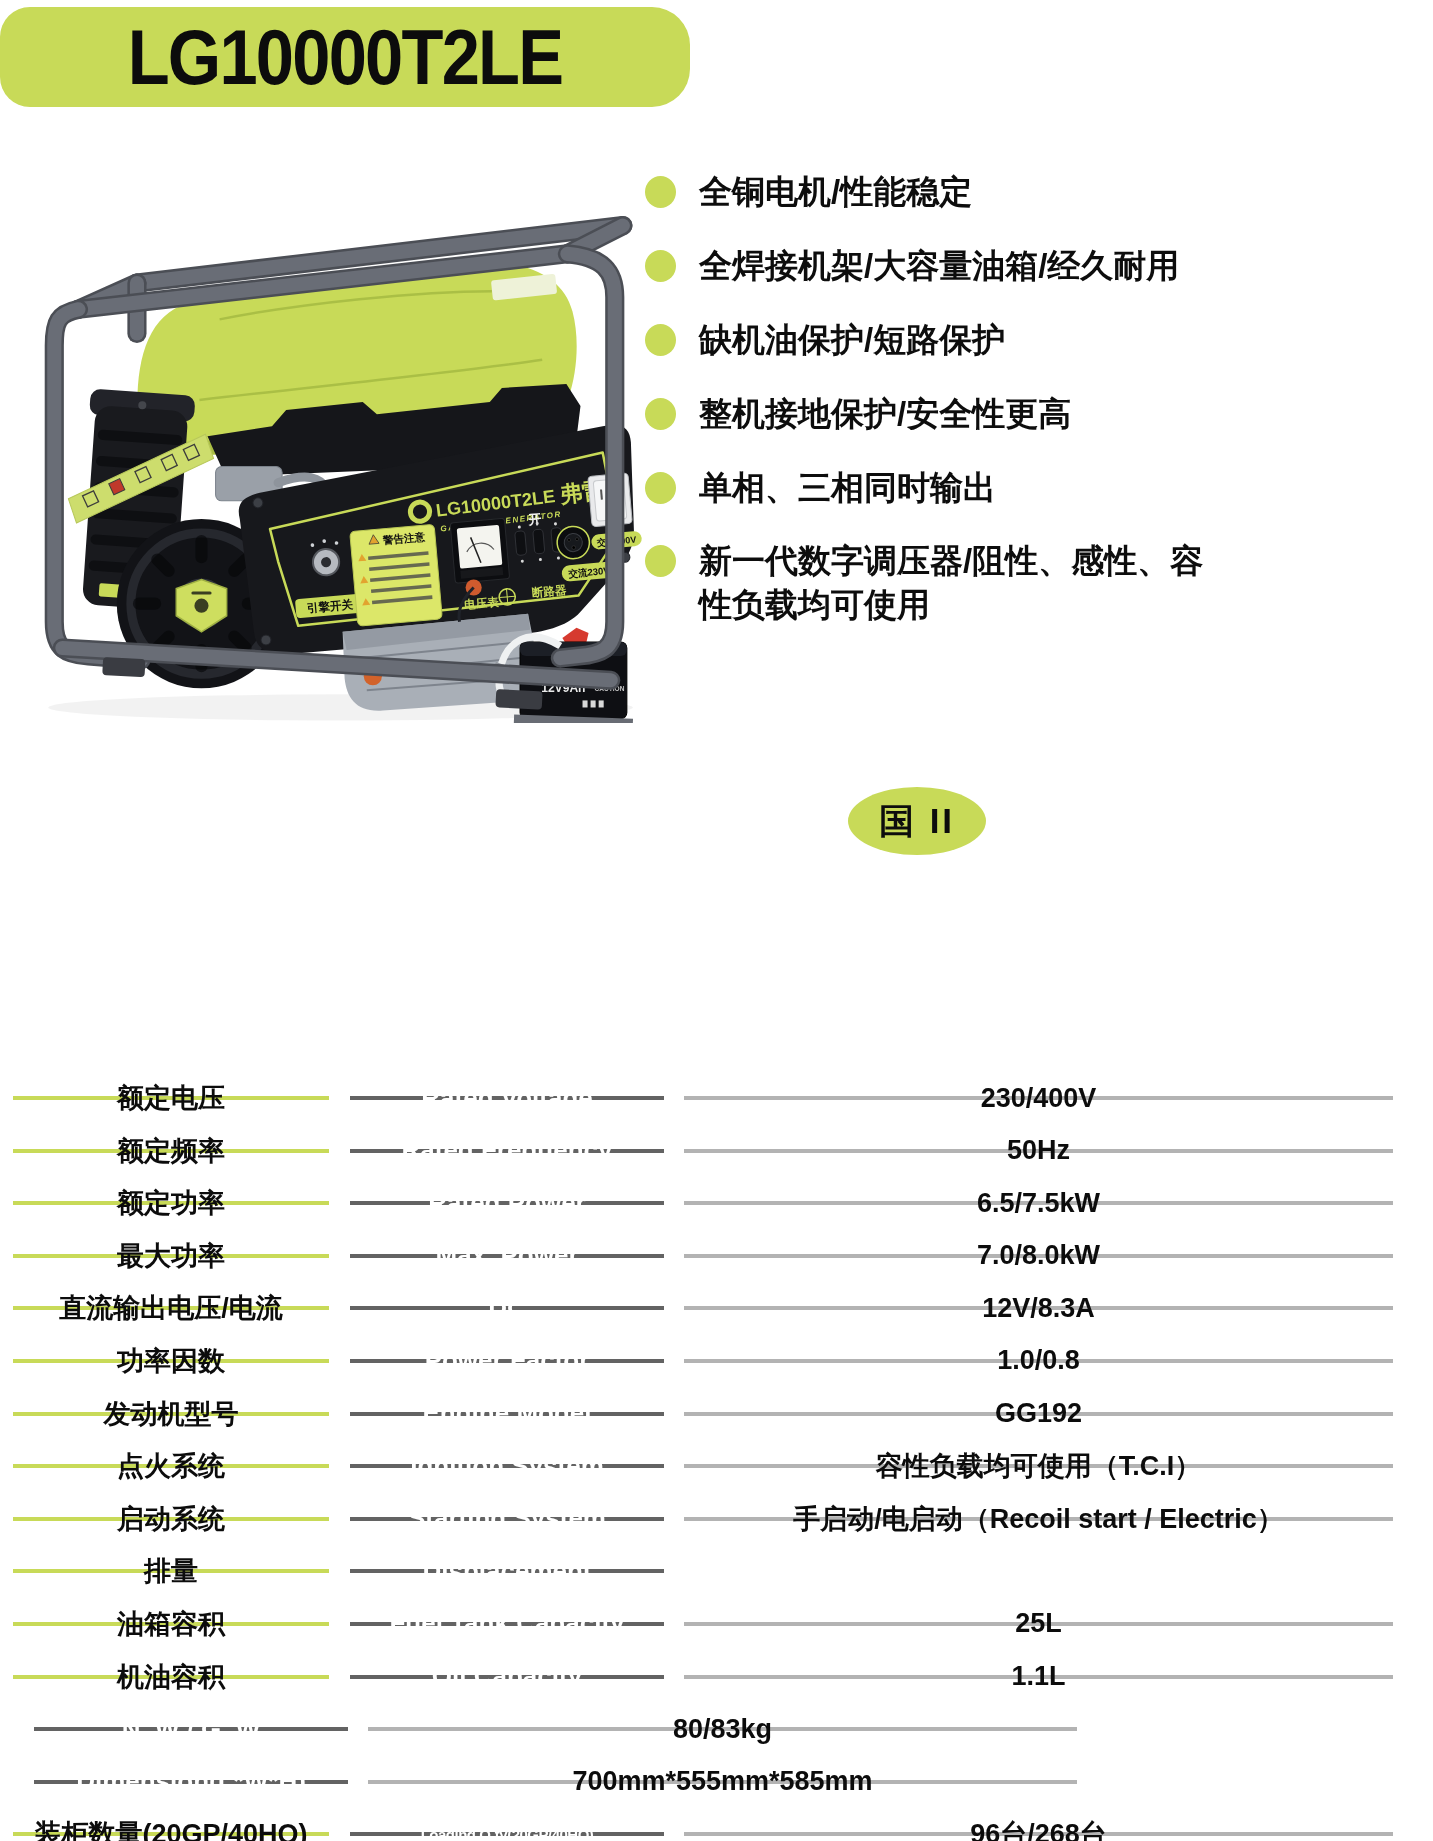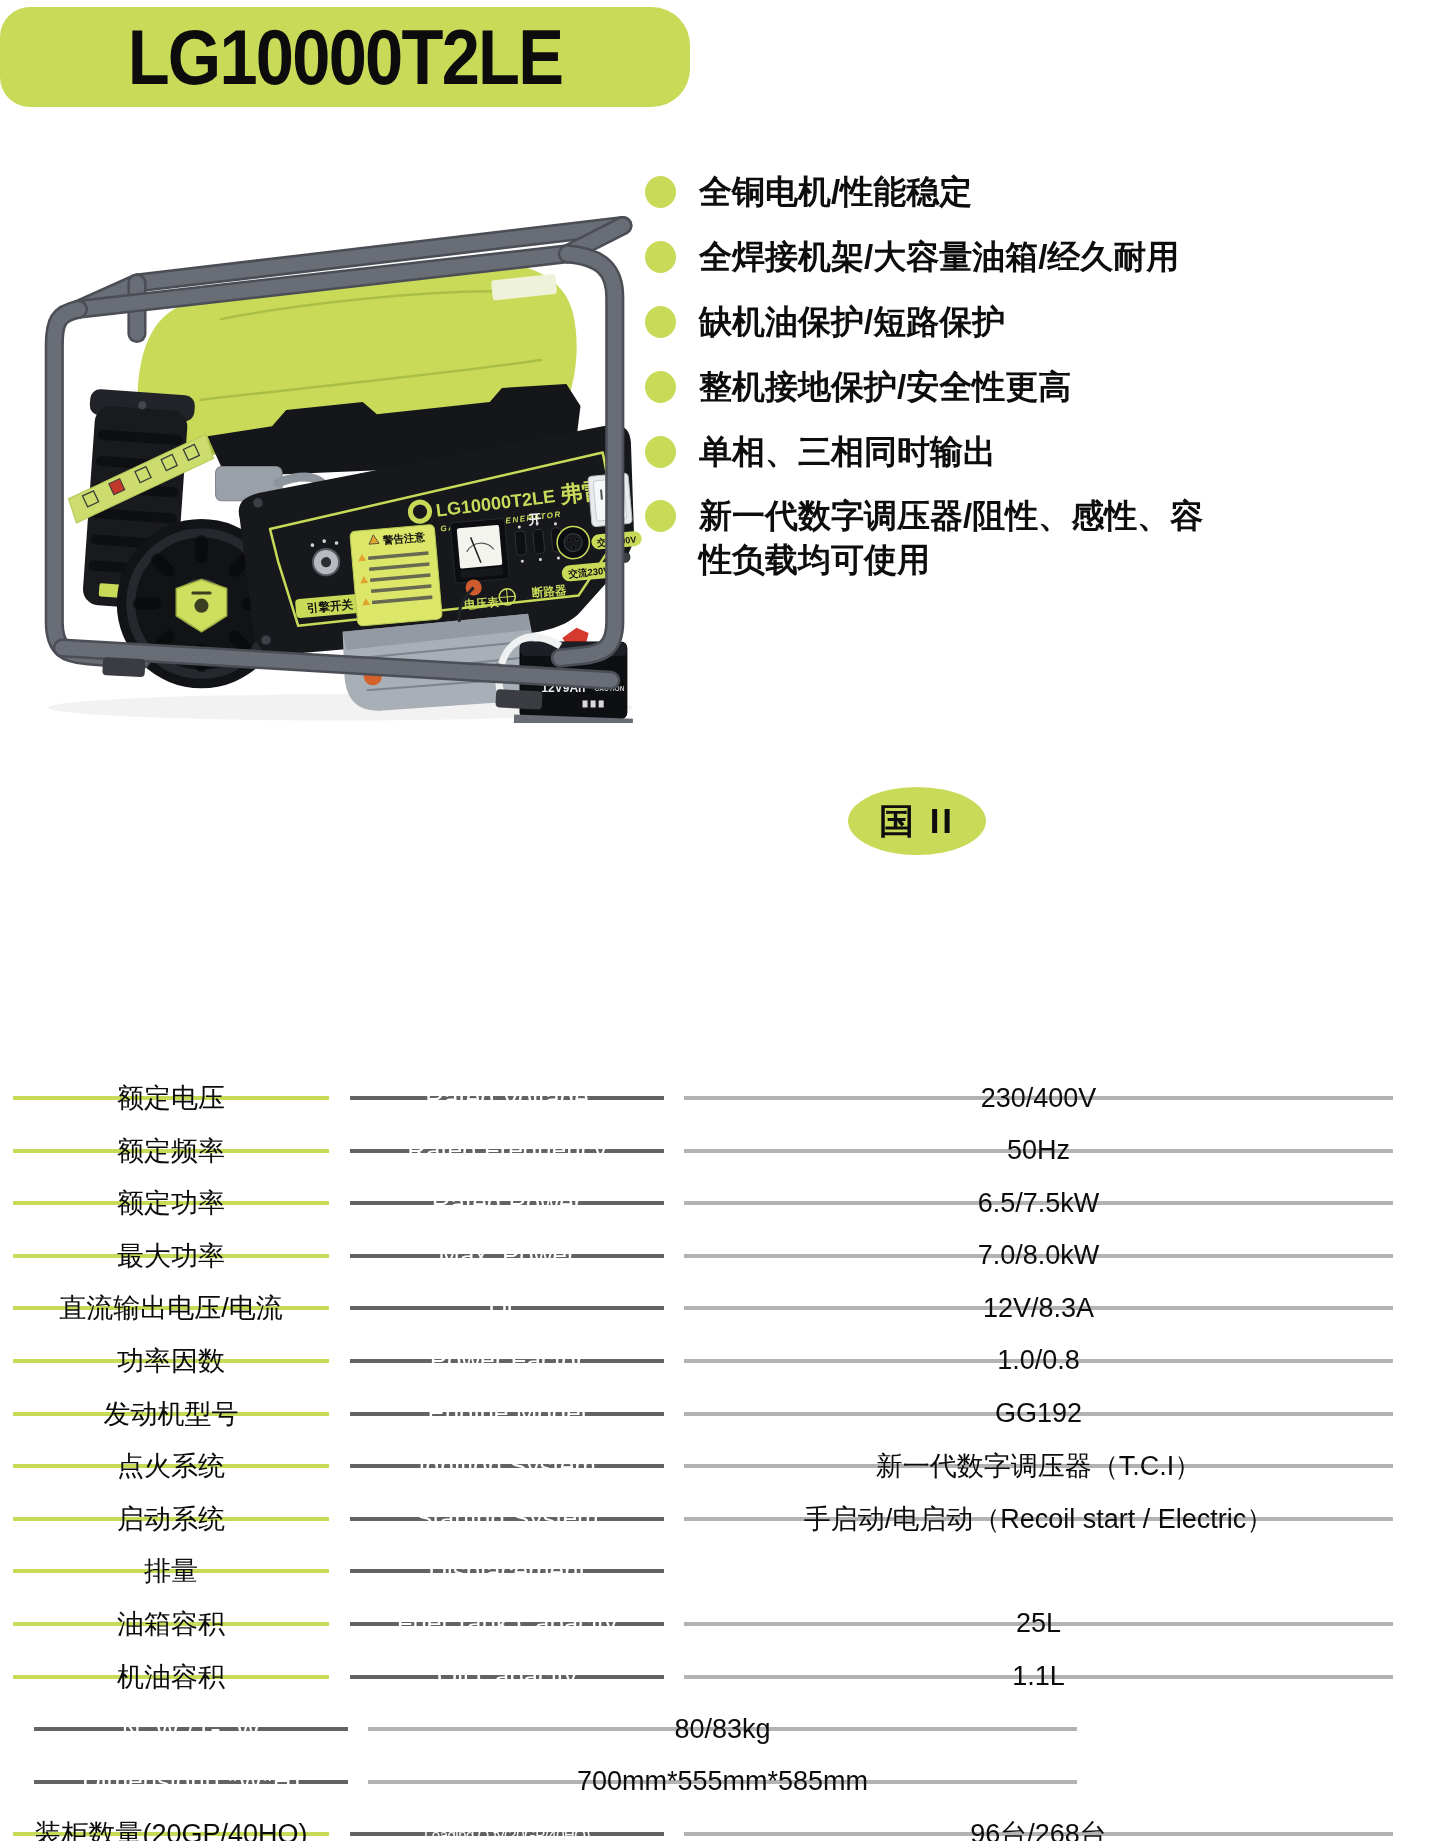--- a/index.html
+++ b/index.html
@@ -14,36 +14,36 @@
   }
   .title-badge span{
     display:inline-block;font-size:78px;font-weight:800;color:#0c0c0c;
     letter-spacing:-2px;transform:scaleX(0.88);white-space:nowrap;
   }
   .product-svg{position:absolute;left:18px;top:198px;width:625px;height:525px;}
   .features{
     position:absolute;left:645px;top:170px;width:589px;margin:0;padding:0;list-style:none;
   }
   .features li{display:flex;align-items:flex-start;gap:23px;}
-  .features li + li{margin-top:21px;}
+  .features li + li{margin-top:30px;}
   .features .dot{
     flex:0 0 31px;width:31px;height:32px;border-radius:50%;background:var(--lime);margin-top:6px;
   }
   .features .feature-text{
     font-size:33px;font-weight:700;color:#0d0d0d;line-height:1.33;
     word-break:break-all;max-width:540px;
   }
   .emission{
     position:absolute;left:848px;top:787px;width:138px;height:68px;border-radius:50%;
     background:var(--lime);display:flex;align-items:center;justify-content:center;
   }
   .emission span{font-size:35px;font-weight:800;color:#0d0d0d;letter-spacing:3px;}
   .spec-table{position:absolute;left:13px;top:1052px;width:1380px;display:flex;flex-direction:column;gap:4.6px;}
   .spec-row{display:flex;height:48px;}
-  .spec-row .cell{display:flex;align-items:center;justify-content:center;font-weight:400;white-space:nowrap;margin-top:44px;}
+  .spec-row .cell{display:flex;align-items:center;justify-content:center;font-weight:700;white-space:nowrap;margin-top:44px;}
   .cell-cn{width:316px;background:var(--lime);color:#0c0c0c;font-size:27px;}
   .gap1{width:21px;}
   .cell-en{width:314px;background:var(--dkgray);color:#ffffff;font-size:26px;}
   .gap2{width:20px;}
   .cell-value{width:709px;background:var(--ltgray);color:#0c0c0c;font-size:27px;}
   .spec-row:last-child .cell-en{font-size:15px;letter-spacing:-0.5px;}
   :root{--lime:#c8da58;--dkgray:#636363;--ltgray:#b3b3b3;}
   
   .tube-o{fill:none;stroke:#4b4e55;stroke-width:19;stroke-linecap:round;stroke-linejoin:round;}
   .tube{fill:none;stroke:#696d76;stroke-width:14;stroke-linecap:round;stroke-linejoin:round;}
@@ -350,21 +350,21 @@
     <div class="cell cell-en">Engine Model</div>
     <div class="gap2"></div>
     <div class="cell cell-value">GG192</div>
   </div>
 
   <div class="spec-row">
     <div class="cell cell-cn">点火系统</div>
     <div class="gap1"></div>
     <div class="cell cell-en">Ignition System</div>
     <div class="gap2"></div>
-    <div class="cell cell-value">新一代数字调压器（T.C.I）</div>
+    <div class="cell cell-value">容性负载均可使用（T.C.I）</div>
   </div>
 
   <div class="spec-row">
     <div class="cell cell-cn">启动系统</div>
     <div class="gap1"></div>
     <div class="cell cell-en">Starting System</div>
     <div class="gap2"></div>
     <div class="cell cell-value">手启动/电启动（Recoil start / Electric）</div>
   </div>
 

